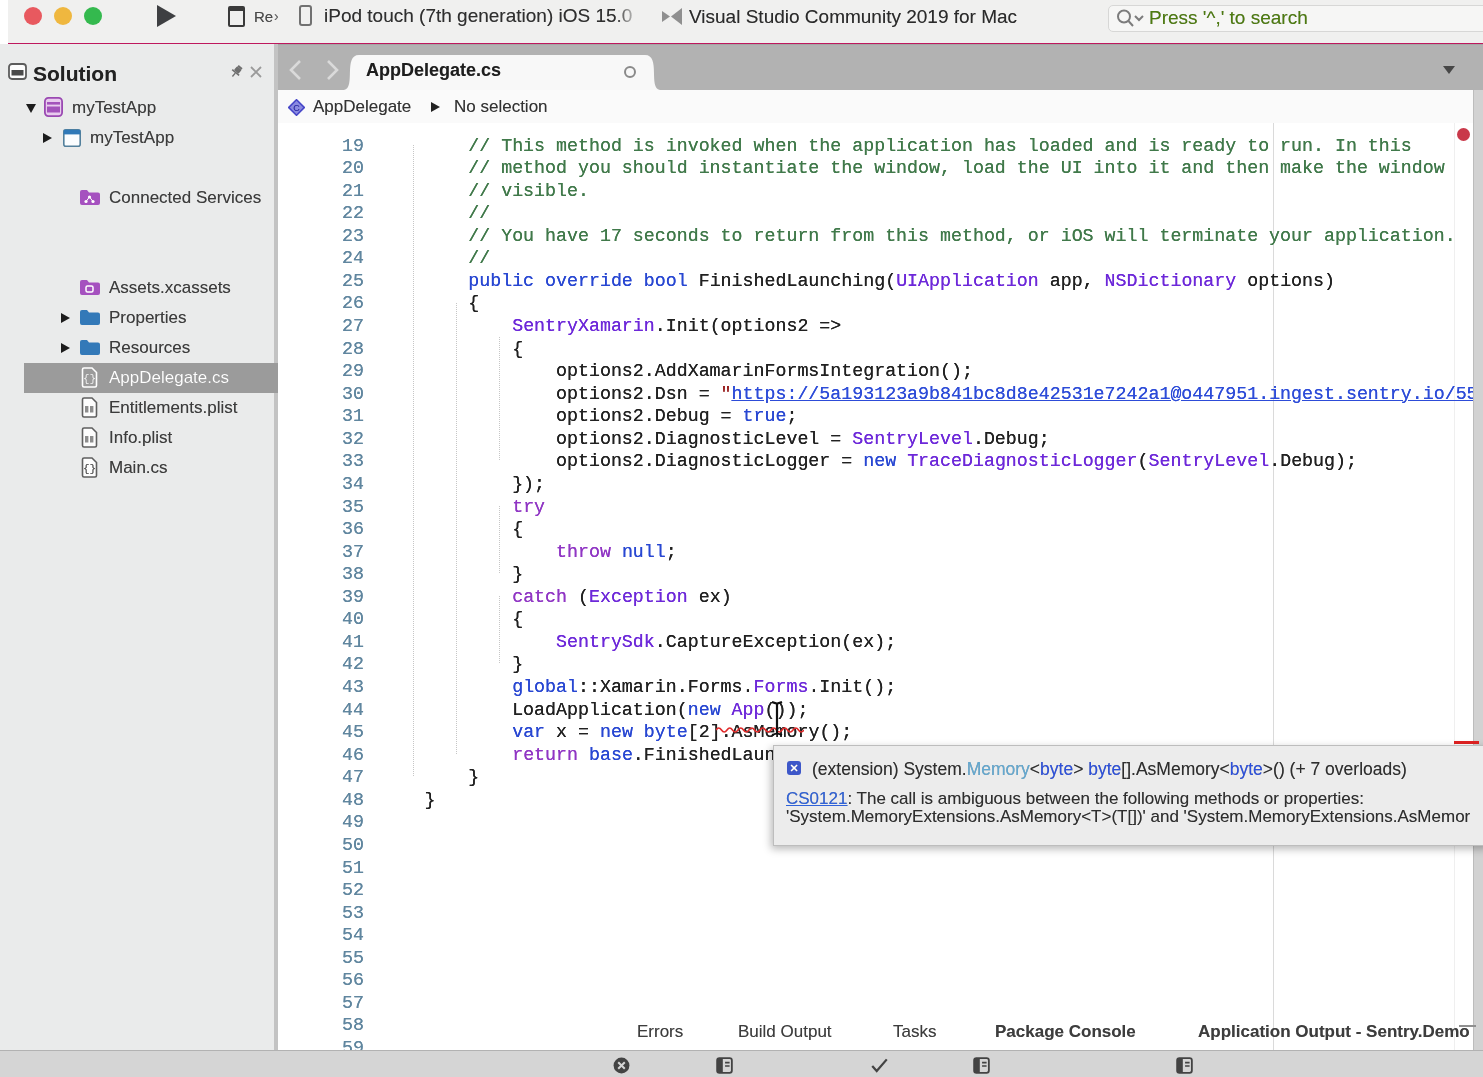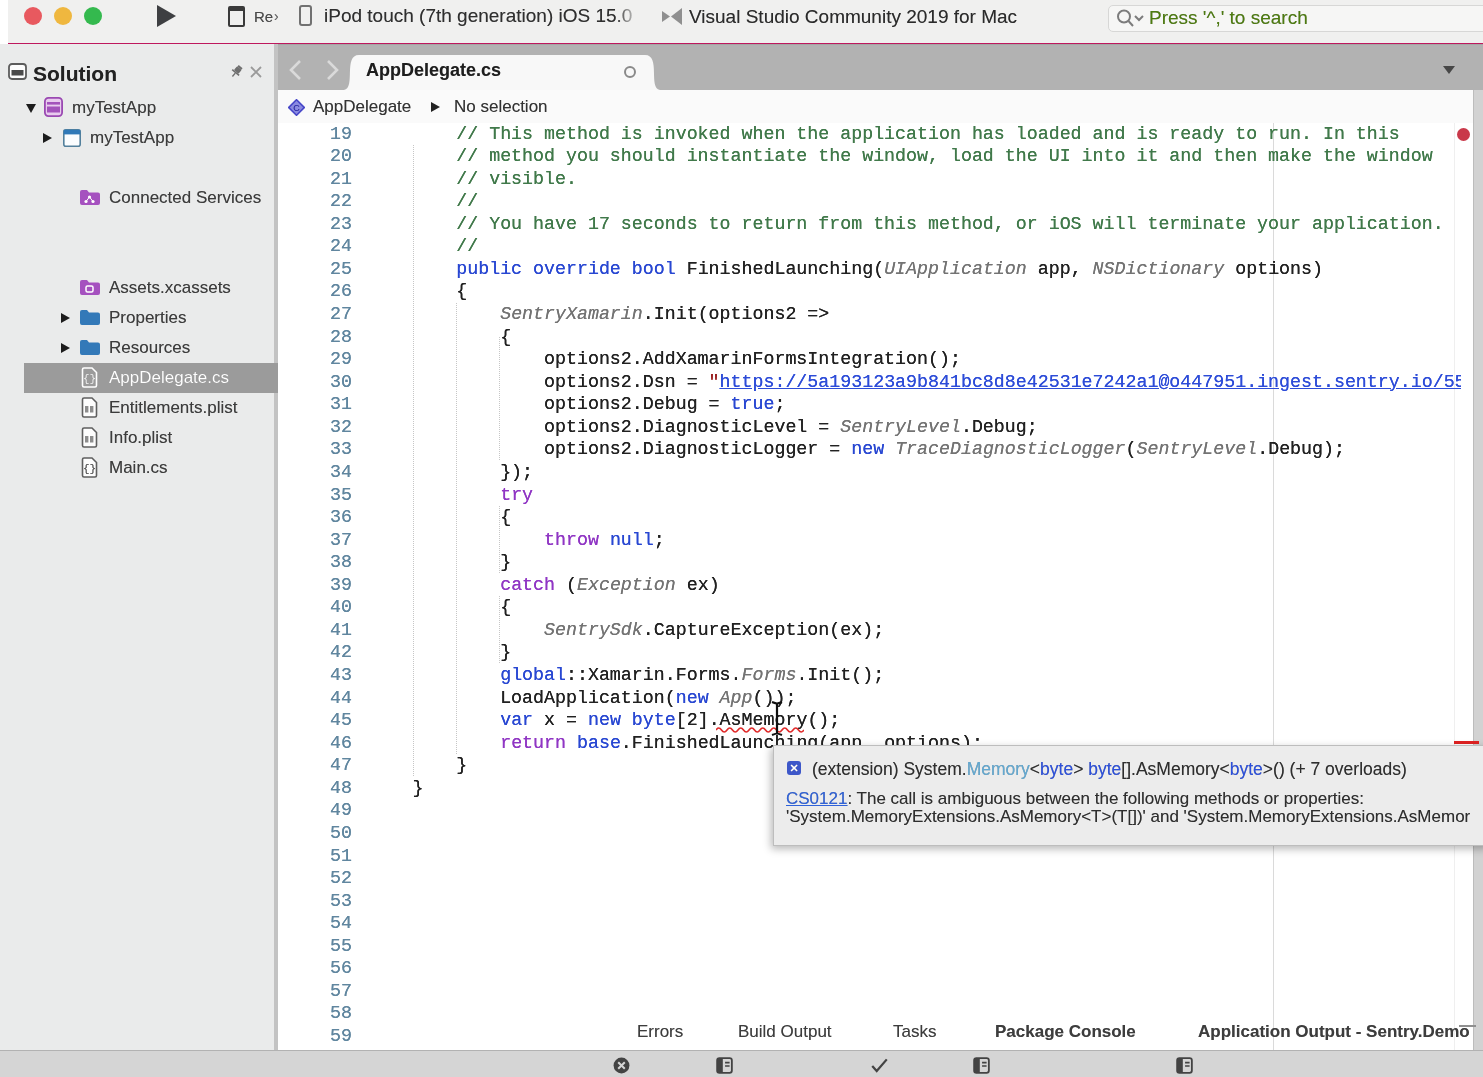--- a/index.html
+++ b/index.html
@@ -36,27 +36,27 @@
   #breadcrumb{left:278px;top:90px;width:1195px;height:33px;background:#fafafa;border-bottom:1px solid #ececec;}
   #crumbtxt1{position:absolute;left:313px;top:97px;font-size:17px;color:#333;}
   #crumbtxt2{position:absolute;left:454px;top:97px;font-size:17px;color:#333;}
   #crumbarrow{position:absolute;left:431px;top:102px;width:0;height:0;border-left:9px solid #222;border-top:5px solid transparent;border-bottom:5px solid transparent;}
 
   
   #editor{left:278px;top:123px;width:1195px;height:927px;background:#fff;}
   #gutter-sep{left:1454px;top:123px;width:1px;height:927px;background:#efefef;}
   #ruler{left:1273px;top:123px;width:1px;height:927px;background:#dadada;}
   #scrollstrip{left:1473px;top:90px;width:10px;height:960px;background:#d2d2d2;border-left:1px solid #bcbcbc;}
-  pre{margin:0;font-family:"Liberation Mono",monospace;font-size:18.3px;line-height:22.57px;text-shadow:0 0 0.6px currentColor;}
+  pre{margin:12px;font-family:"Liberation Mono",monospace;font-size:18.3px;line-height:22.57px;text-shadow:0 0 0.6px currentColor;}
   #nums{position:absolute;left:278px;top:122.5px;width:74px;text-align:right;color:#60869f;}
   #code{position:absolute;left:368.5px;top:122.5px;width:1092px;overflow:hidden;color:#212121;}
   .cm{color:#40794a;}
   .kw{color:#2847d2;}
   .ct{color:#9036c4;}
-  .ty{color:#737373;font-style:italic;}
+  .ty{color:#6d28d9;}
   .st{color:#9b2323;}
   .lk{color:#2d4cd8;text-decoration:underline;}
 
   
   #statusbar{left:0;top:1050px;width:1483px;height:27px;background:#d5d5d5;border-top:1px solid #b2b2b2;}
   .sbitem{position:absolute;top:1022px;font-size:17px;color:#3d3d3d;}
   .sbbold{font-weight:bold;}
 </style>
 </head>
 <body>

